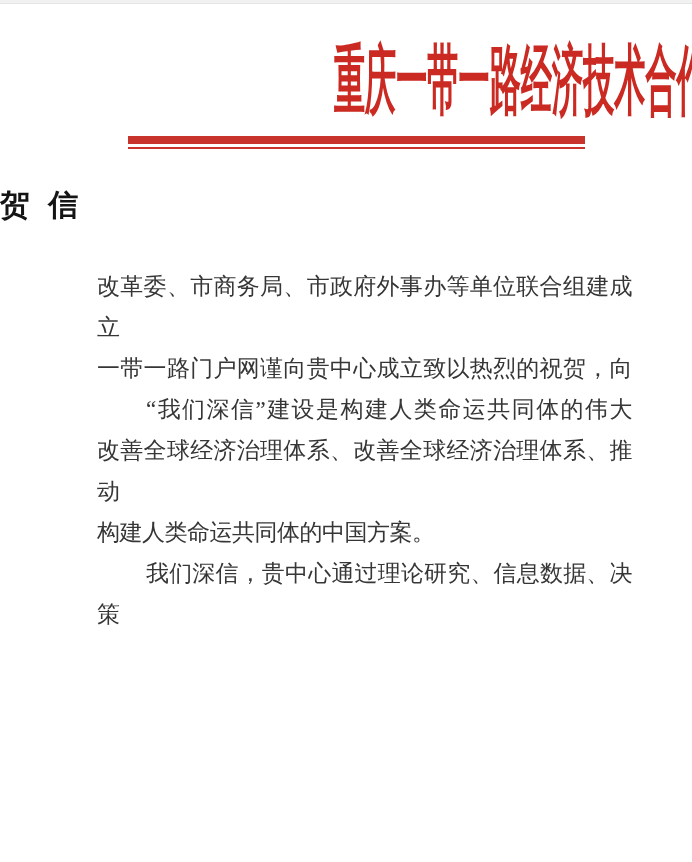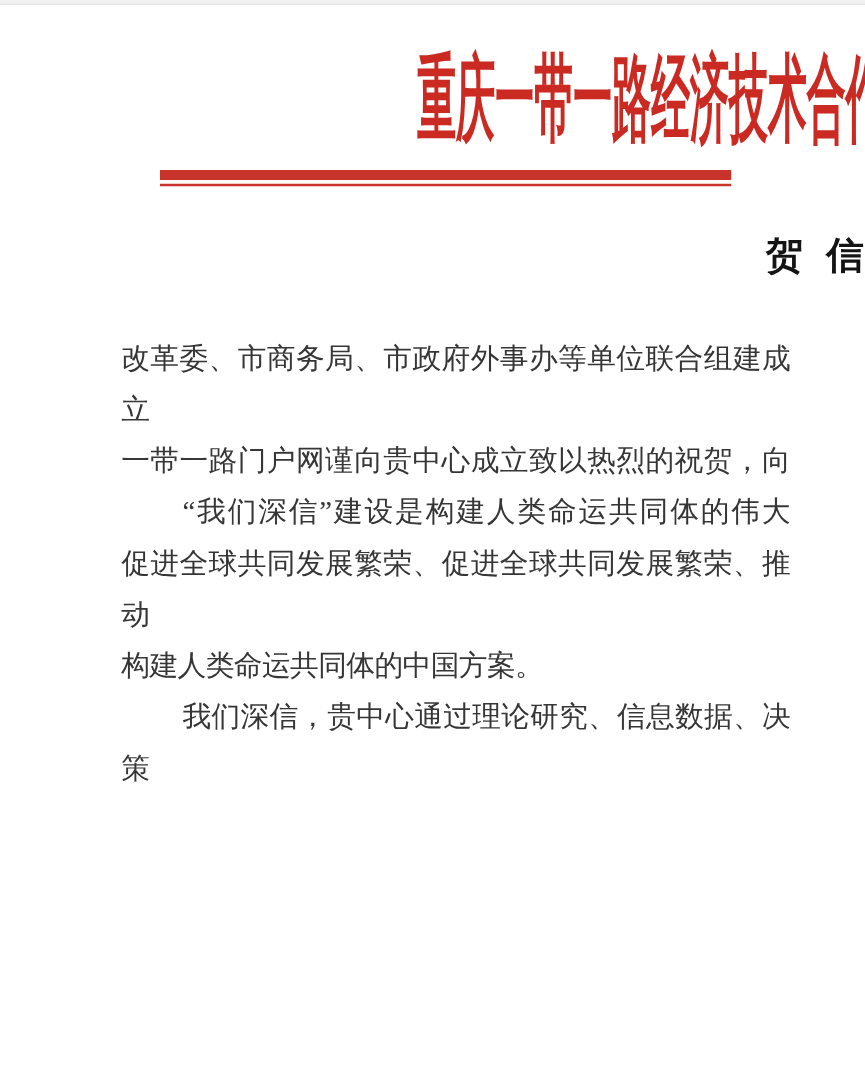--- a/index.html
+++ b/index.html
@@ -57,21 +57,21 @@
     height: 2px;
     background: #c8342c;
     margin-top: 3px;
   }
   
   .letter-title {
     position: absolute;
     top: 188px;
     left: 0;
     width: 692px;
-    text-align: right;
+    text-align: left;
     font-family: "Liberation Sans", "DejaVu Sans", sans-serif;
     font-weight: bold;
     font-size: 30px;
     line-height: 34px;
     color: #141414;
     word-spacing: 8px;
     letter-spacing: 1px;
   }
   
   .letter-body {
@@ -114,18 +114,18 @@
     <div class="rule-thin"></div>
   </div>
 
   <div class="letter-title">贺 信</div>
 
   <div class="letter-body">
 
       <div class="body-line fill">改革委、市商务局、市政府外事办等单位联合组建成立</div>
       <div class="body-line fill">一带一路门户网谨向贵中心成立致以热烈的祝贺，向</div>
       <div class="body-line fill indent">“我们深信”建设是构建人类命运共同体的伟大</div>
-      <div class="body-line fill">促进全球共同发展繁荣、促进全球共同发展繁荣、推动</div>
+      <div class="body-line fill">改善全球经济治理体系、改善全球经济治理体系、推动</div>
       <div class="body-line">构建人类命运共同体的中国方案。</div>
       <div class="body-line fill indent">我们深信，贵中心通过理论研究、信息数据、决策</div>
     </div>
 
 </div>
 
 </body></html>

